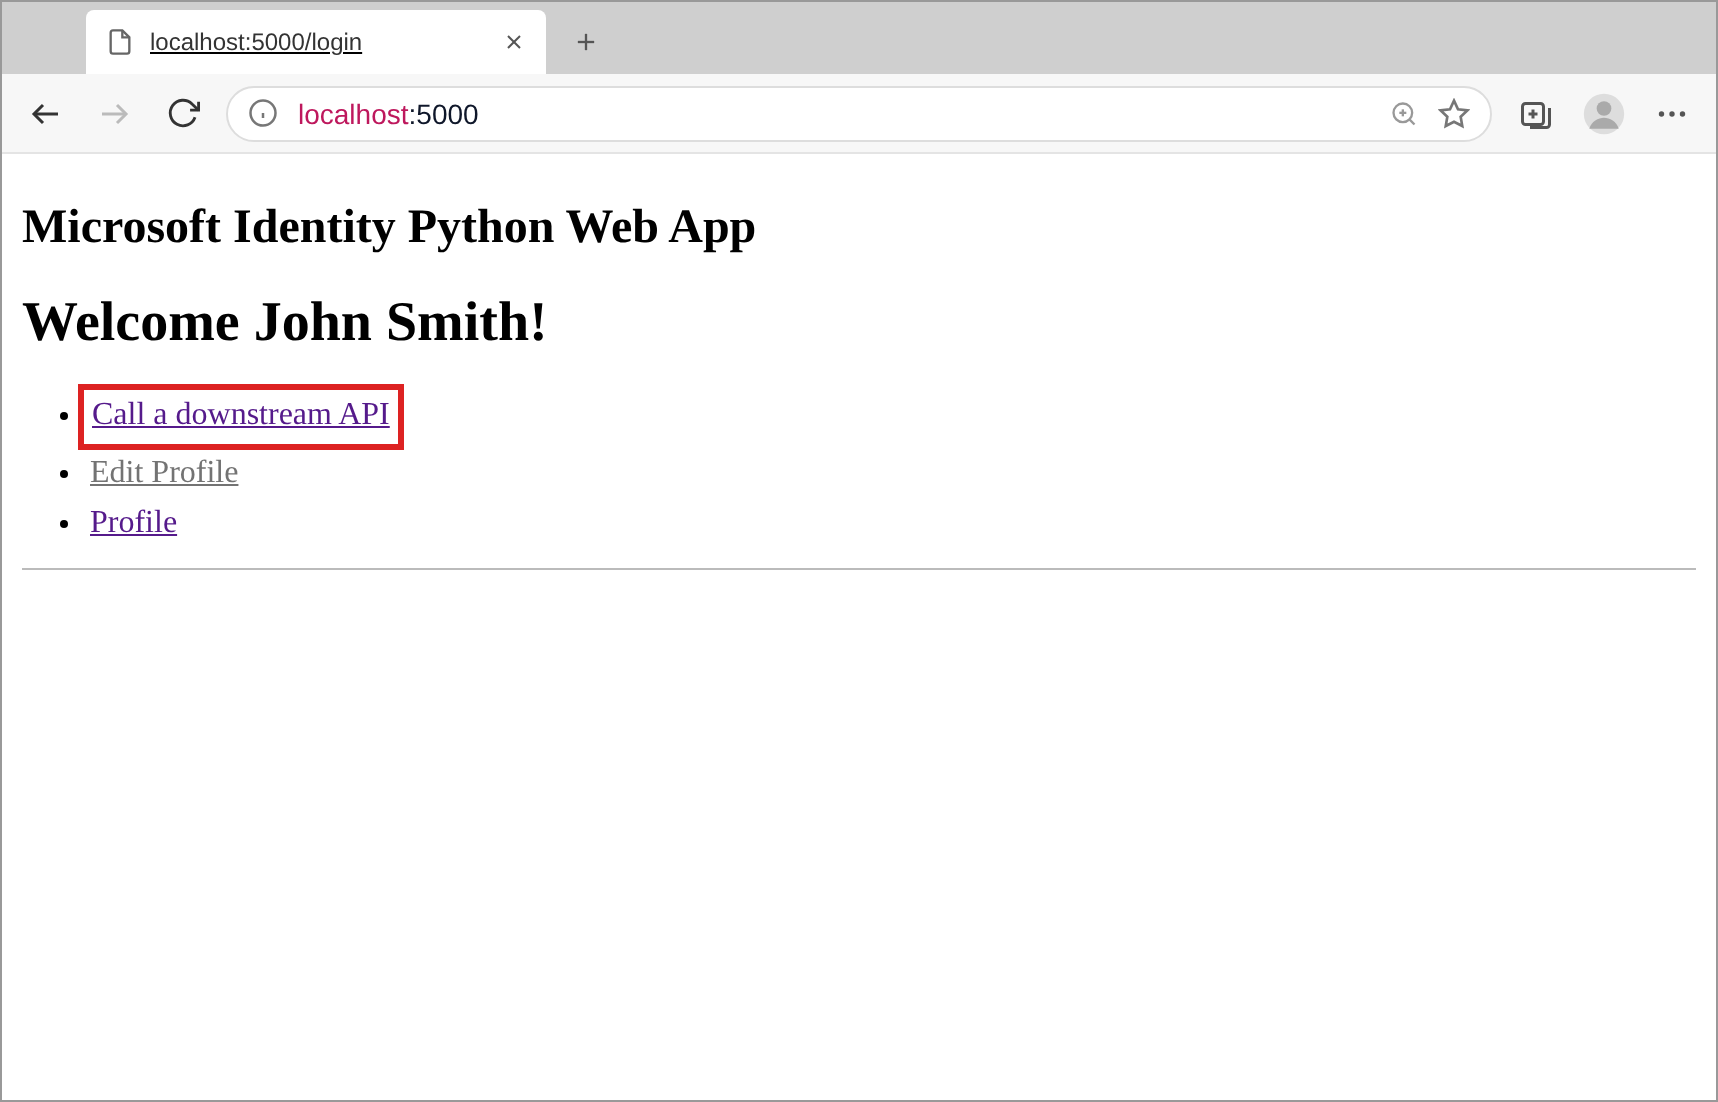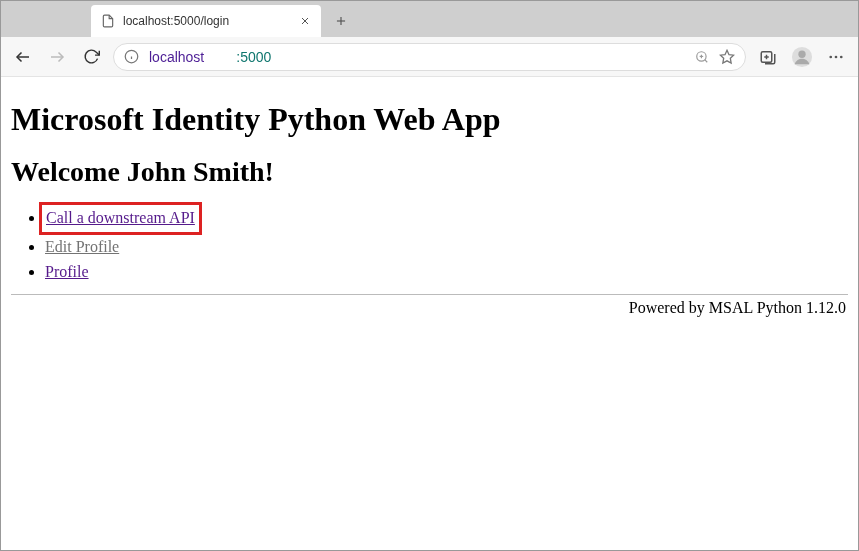--- a/index.html
+++ b/index.html
@@ -10,21 +10,22 @@
       height: 551px;
       border: 1px solid #999;
       display: flex;
       flex-direction: column;
     }
     .tabbar {
       background: #cfcfcf;
       height: 36px;
       display: flex;
       align-items: flex-end;
-      padding-left: 90px;
+      padding-left: 42px;
+      text-decoration: underline;
     }
     .tab {
       background: #fff;
       height: 32px;
       min-width: 230px;
       border-radius: 4px 4px 0 0;
       display: flex;
       align-items: center;
       padding: 0 10px;
       font-size: 12px;
@@ -58,31 +59,31 @@
       height: 28px;
       background: #fff;
       border: 1px solid #ddd;
       border-radius: 14px;
       display: flex;
       align-items: center;
       padding: 0 10px;
       gap: 10px;
       font-size: 14px;
     }
-    .addr-host { color: #4c1d95; }
-    .addr-port { color: #0f766e; padding-left: 32px; }
+    .addr-host { color: #be185d; }
+    .addr-port { color: #0f172a; }
     .addr-spacer { flex: 1; }
     .content {
       flex: 1;
       padding: 10px 10px 0 10px;
       font-family: "Times New Roman", Times, serif;
       color: #000;
       overflow: auto;
     }
-    .content h1 { font-size: 32px; font-weight: bold; margin: 14px 0 18px 0; }
+    .content h1 { font-size: 24px; font-weight: bold; margin: 14px 0 18px 0; }
     .content h2 { font-size: 28px; font-weight: bold; margin: 0 0 14px 0; }
     .content ul { list-style: disc; padding-left: 34px; margin: 0 0 10px 0; }
     .content li { font-size: 16px; line-height: 1.55; }
     .content a { color: #551a8b; }
     .content a.bluelink { color: #737373; }
     .highlight-box {
       display: inline-block;
       border: 3px solid #d22;
       padding: 1px 4px;
       margin-left: -6px;
@@ -197,14 +198,13 @@
       </span>
     </li>
     <li>
       <a href="#" class="bluelink">Edit Profile</a>
     </li>
     <li>
       <a href="#">Profile</a>
     </li>
   </ul>
   <hr>
-  <div class="footer">Powered by MSAL Python 1.12.0</div>
 </div>
 
 </body></html>

